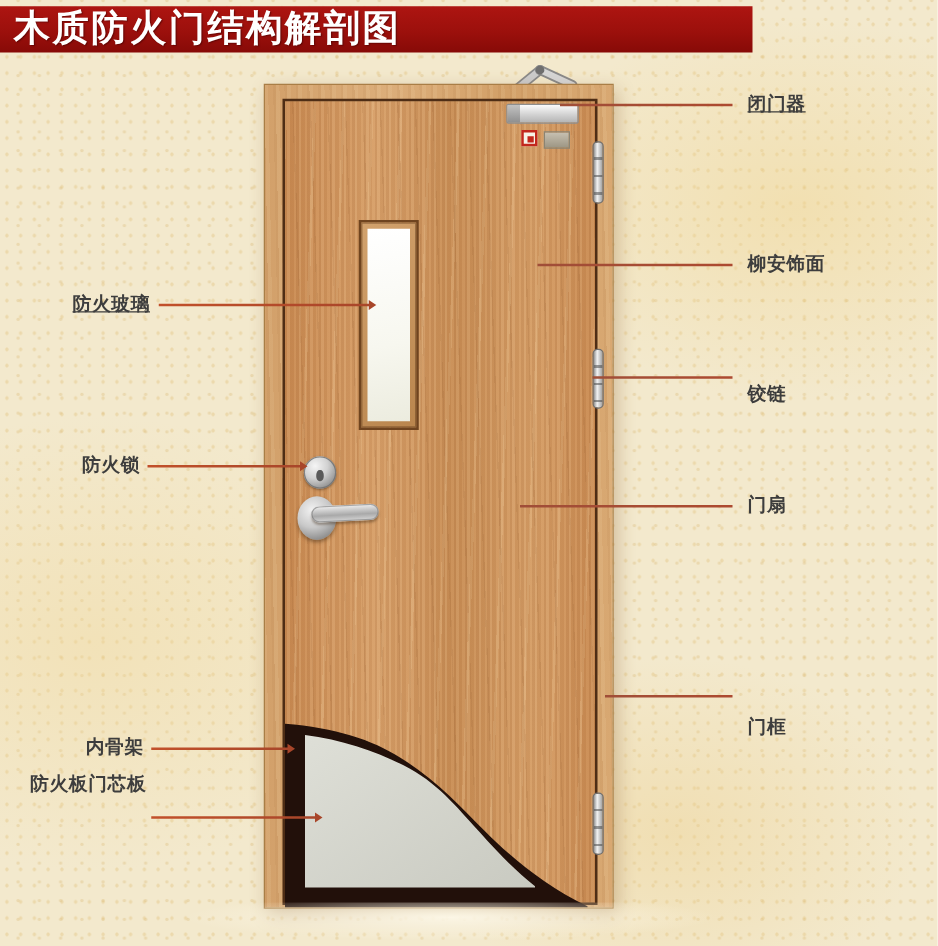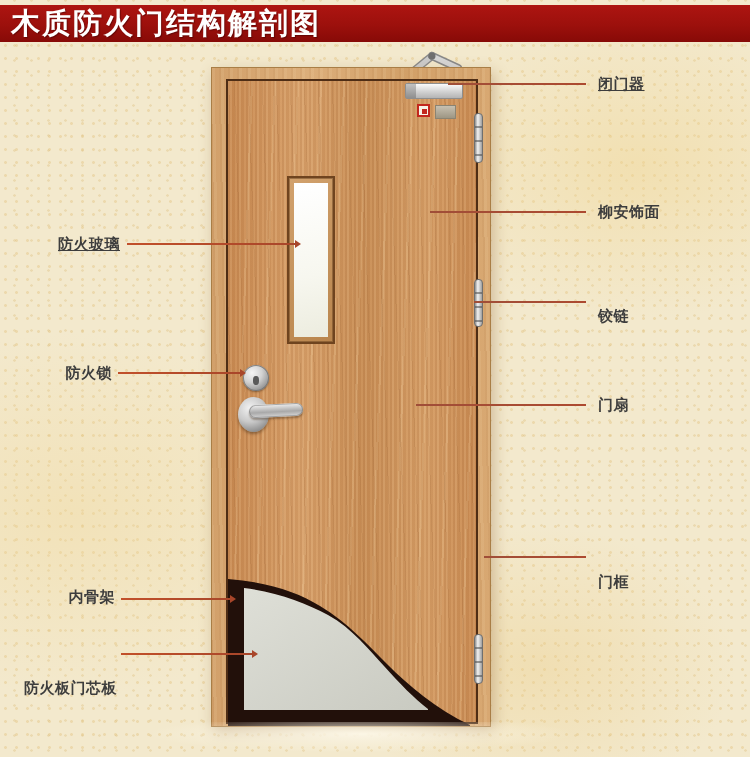--- a/index.html
+++ b/index.html
@@ -8,21 +8,21 @@
     background-color:#f3e9cd;
     background-image:
       radial-gradient(ellipse 320px 220px at 85% 22%, rgba(240,212,142,.45), transparent 70%),
       radial-gradient(ellipse 360px 260px at 10% 68%, rgba(240,214,150,.38), transparent 70%),
       radial-gradient(ellipse 280px 200px at 72% 88%, rgba(236,206,138,.40), transparent 70%),
       radial-gradient(rgba(224,190,118,.38) 1px, transparent 1.6px),
       radial-gradient(rgba(214,178,105,.30) 1px, transparent 1.7px);
     background-size:auto,auto,auto,11px 13px,17px 15px;
     background-position:0 0,0 0,0 0,0 0,6px 8px;}
   
-  .banner{position:absolute;left:0;top:5px;width:750px;height:37px;
+  .banner{position:absolute;left:0;top:5px;width:602px;height:37px;
     background:linear-gradient(180deg,#ad1511 0%,#9c100c 55%,#870a07 100%);}
   .banner h1{margin:0;padding-left:11px;font-size:29px;line-height:37px;color:#ffffff;
     font-weight:bold;letter-spacing:2px;text-shadow:1px 1px 1px rgba(60,0,0,.5);}
   
   .frame{position:absolute;left:211px;top:67px;width:280px;height:660px;box-sizing:border-box;
     border:1px solid #a97e46;
     background:
       repeating-linear-gradient(89deg, rgba(150,95,45,.08) 0 2px, rgba(255,235,195,.10) 2px 5px, transparent 5px 9px),
       linear-gradient(90deg,#d2a06a,#dcae7a 35%,#d2a068 70%,#d8a872);
     box-shadow:3px 5px 14px rgba(130,85,40,.32);}
@@ -162,21 +162,21 @@
 
   <div class="line l-right" style="left:448px;top:83px;width:138px;"></div>
   <div class="line l-right" style="left:430px;top:211px;width:156px;"></div>
   <div class="line l-right" style="left:474px;top:301px;width:112px;"></div>
   <div class="line l-right" style="left:416px;top:404px;width:170px;"></div>
   <div class="line l-right" style="left:484px;top:556px;width:102px;"></div>
 
   <div class="lbl left" style="left:8px;top:236px;text-decoration:underline;">防火玻璃</div>
   <div class="lbl left" style="left:0px;top:365px;">防火锁</div>
   <div class="lbl left" style="left:3px;top:591px;font-family:Liberation Mono, monospace;">内骨架</div>
-  <div class="lbl left" style="left:5px;top:680px;">防火板门芯板</div>
+  <div class="lbl left" style="left:5px;top:620px;">防火板门芯板</div>
 
   <div class="lbl" style="left:598px;top:76px;text-decoration:underline;">闭门器</div>
   <div class="lbl" style="left:598px;top:204px;">柳安饰面</div>
   <div class="lbl" style="left:598px;top:308px;">铰链</div>
   <div class="lbl" style="left:598px;top:397px;">门扇</div>
   <div class="lbl" style="left:598px;top:574px;">门框</div>
 
 
 </div>
 

